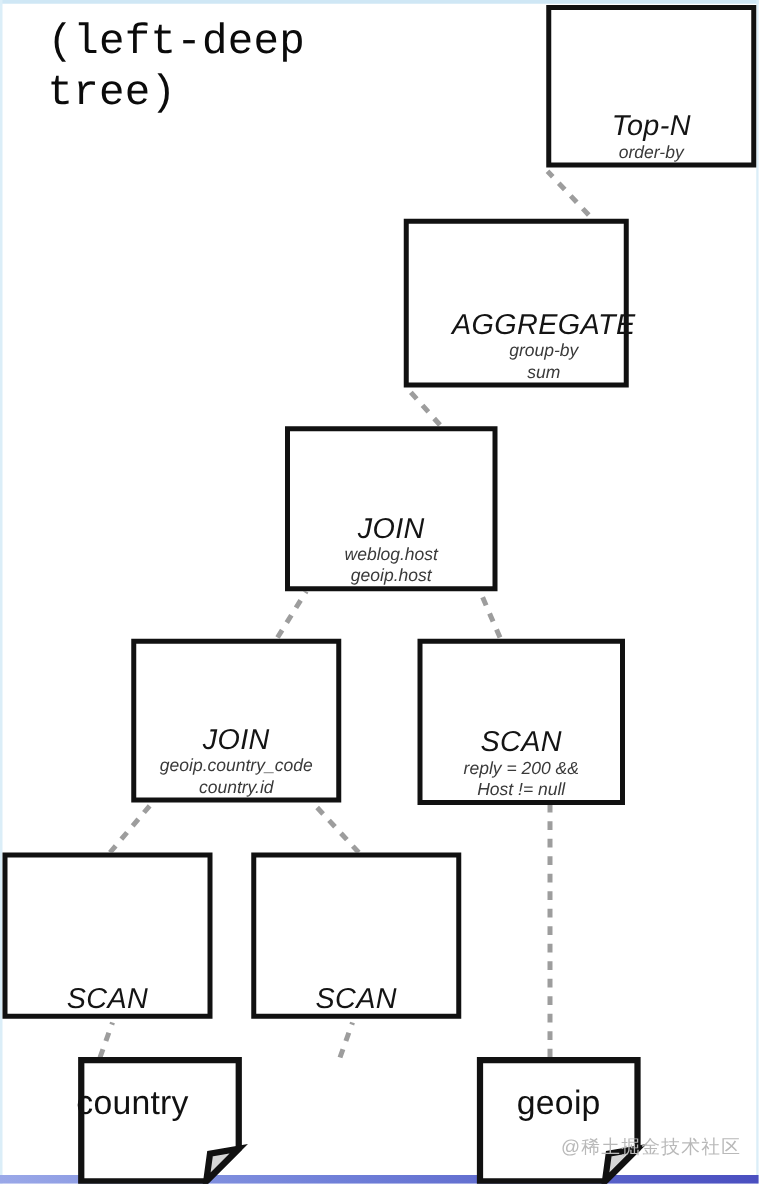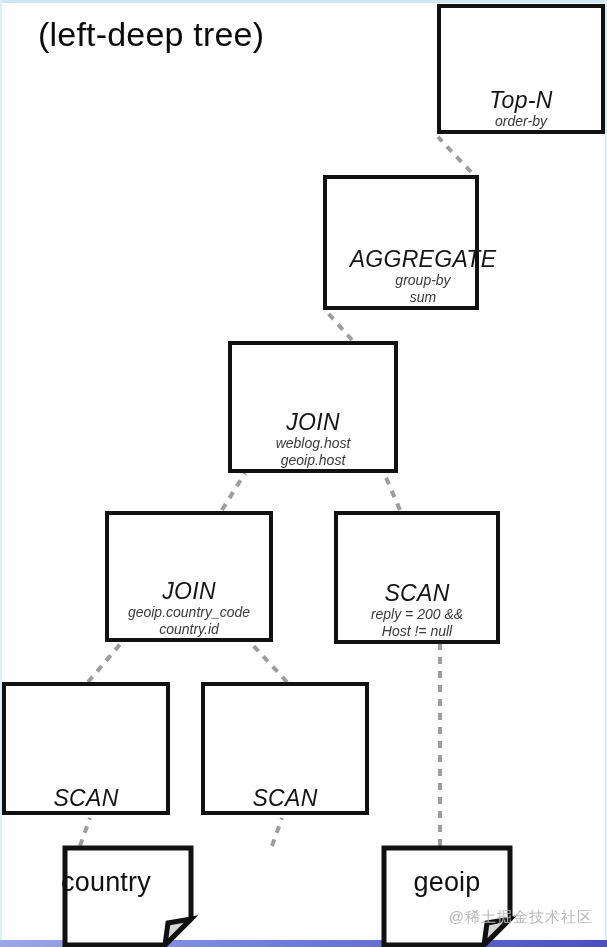--- a/index.html
+++ b/index.html
@@ -54,21 +54,21 @@
     position: absolute;
     left: 38px;
     top: 14px;
     width: 300px;
     color: #0b0b0b;
     font-size: 34px;
     line-height: 41px;
     font-weight: 400;
     letter-spacing: 0.2px;
   }
-  #title .line2 { display: block; }
+  #title .line2 { display: block; font-family: Liberation Mono, monospace; }
 
   
   .node {
     position: absolute;
     background: #ffffff;
     border: 4px solid #111111;
     box-sizing: border-box;
     display: flex;
     flex-direction: column;
     align-items: center;
@@ -171,21 +171,21 @@
 
   <div id="title">
     <span class="line2">(left-deep tree)</span>
   </div>
 
   <div class="node" style="left:437px; top:4px; width:168px; height:130px;">
     <div class="op">Top-N</div>
     <div class="detail">order-by</div>
   </div>
 
-  <div class="node" style="left:323px; top:175px; width:156px; height:135px;padding-left:44px;">
+  <div class="node" style="left:323px; top:175px; width:180px; height:135px;padding-left:44px;">
     <div class="op">AGGREGATE</div>
     <div class="detail">group-by</div>
     <div class="detail">sum</div>
   </div>
 
   <div class="node" style="left:228px; top:341px; width:170px; height:132px;">
     <div class="op">JOIN</div>
     <div class="detail">weblog.host</div>
     <div class="detail">geoip.host</div>
   </div>

